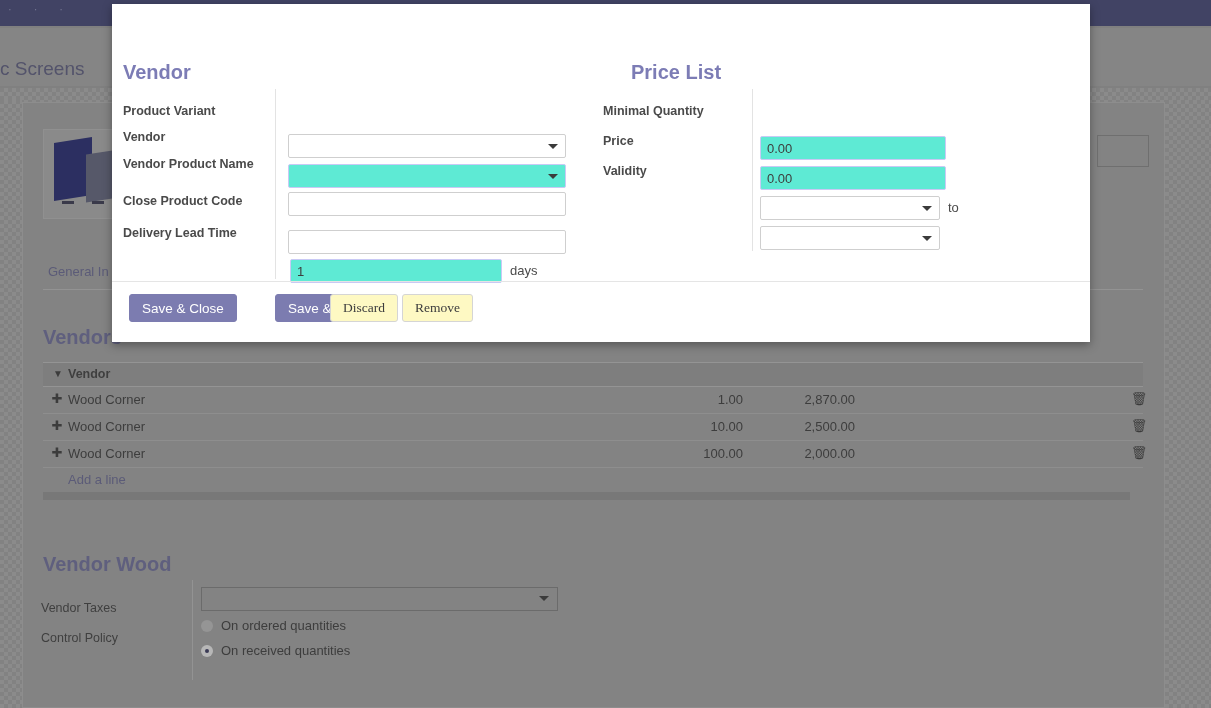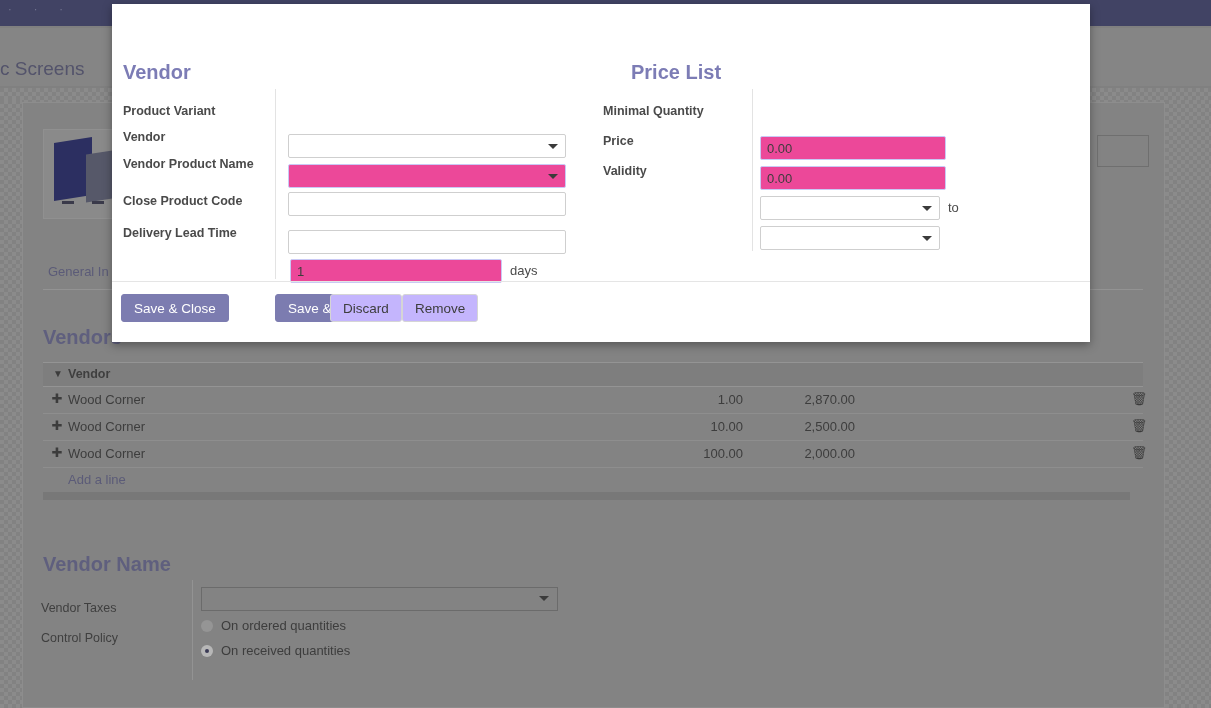--- a/index.html
+++ b/index.html
@@ -354,21 +354,21 @@
     border: 1px solid #cfcfcf;
     border-radius: 2px;
     background: #fff;
     font-family: "Liberation Sans", sans-serif;
     font-size: 13px;
     color: #3d3d3d;
     padding: 0 6px;
     outline: none;
   }
   .f-input.highlight {
-    background: #ec4899;
+    background: #5eead4;
     border-color: #c9c9f5;
   }
   .sel-wrap { position: absolute; }
   .sel-caret {
     position: absolute;
     right: 8px; top: 10px;
     width: 0; height: 0;
     border-left: 5px solid transparent;
     border-right: 5px solid transparent;
     border-top: 5px solid #3b3b3b;
@@ -390,23 +390,24 @@
     cursor: pointer;
     box-sizing: border-box;
     padding: 0 12px;
   }
   .btn-primary {
     background: #7c7cb0;
     border: 1px solid #7c7cb0;
     color: #ffffff;
   }
   .btn-default {
-    background: #c4b5fd;
+    background: #fef9c3;
     border: 1px solid #d5d5d5;
     color: #3d3d3d;
+    font-family: Liberation Serif, serif;
   }
 </style>
 </head>
 <body>
 
 <div id="app-backdrop">
 
   <div id="top-navbar">
     <div id="nav-dots">···</div>
   </div>
@@ -461,21 +462,21 @@
           <span class="v-qty">100.00</span>
           <span class="v-price">2,000.00</span>
           <span class="v-trash">🗑</span>
         </div>
       </div>
   </div>
 
   <div id="add-a-line">Add a line</div>
   <div id="hscroll-track"></div>
 
-  <div class="bg-section-title" id="vendor-bills-title">Vendor Name</div>
+  <div class="bg-section-title" id="vendor-bills-title">Vendor Wood</div>
 
   <div id="bb-divider"></div>
 
   <div class="bb-label" id="lbl-vendor-taxes">Vendor Taxes</div>
   <div id="vendor-taxes-box">
     <span id="vendor-taxes-caret"></span>
   </div>
 
   <div class="bb-label" id="lbl-control-policy">Control Policy</div>
 
@@ -534,18 +535,18 @@
       <span class="sel-caret"></span>
     </div>
     <span class="unit-text" style="left:836px; top:196px;">to</span>
     <div class="sel-wrap" style="left:648px; top:222px; width:180px;">
       <input class="f-input" style="left: 0px; top: 0px; width: 180px;" value="">
       <span class="sel-caret"></span>
     </div>
   </div>
 
   <div id="modal-footer">
-    <button class="btn btn-primary" style="left:9px;">Save &amp; Close</button>
+    <button class="btn btn-primary" style="left:17px;">Save &amp; Close</button>
     <button class="btn btn-primary" style="left:123px;margin-left:40px;">Save &amp; New</button>
     <button class="btn btn-default" style="left:218px;">Discard</button>
     <button class="btn btn-default" style="left:290px;">Remove</button>
   </div>
 </div>
 
 </body></html>

